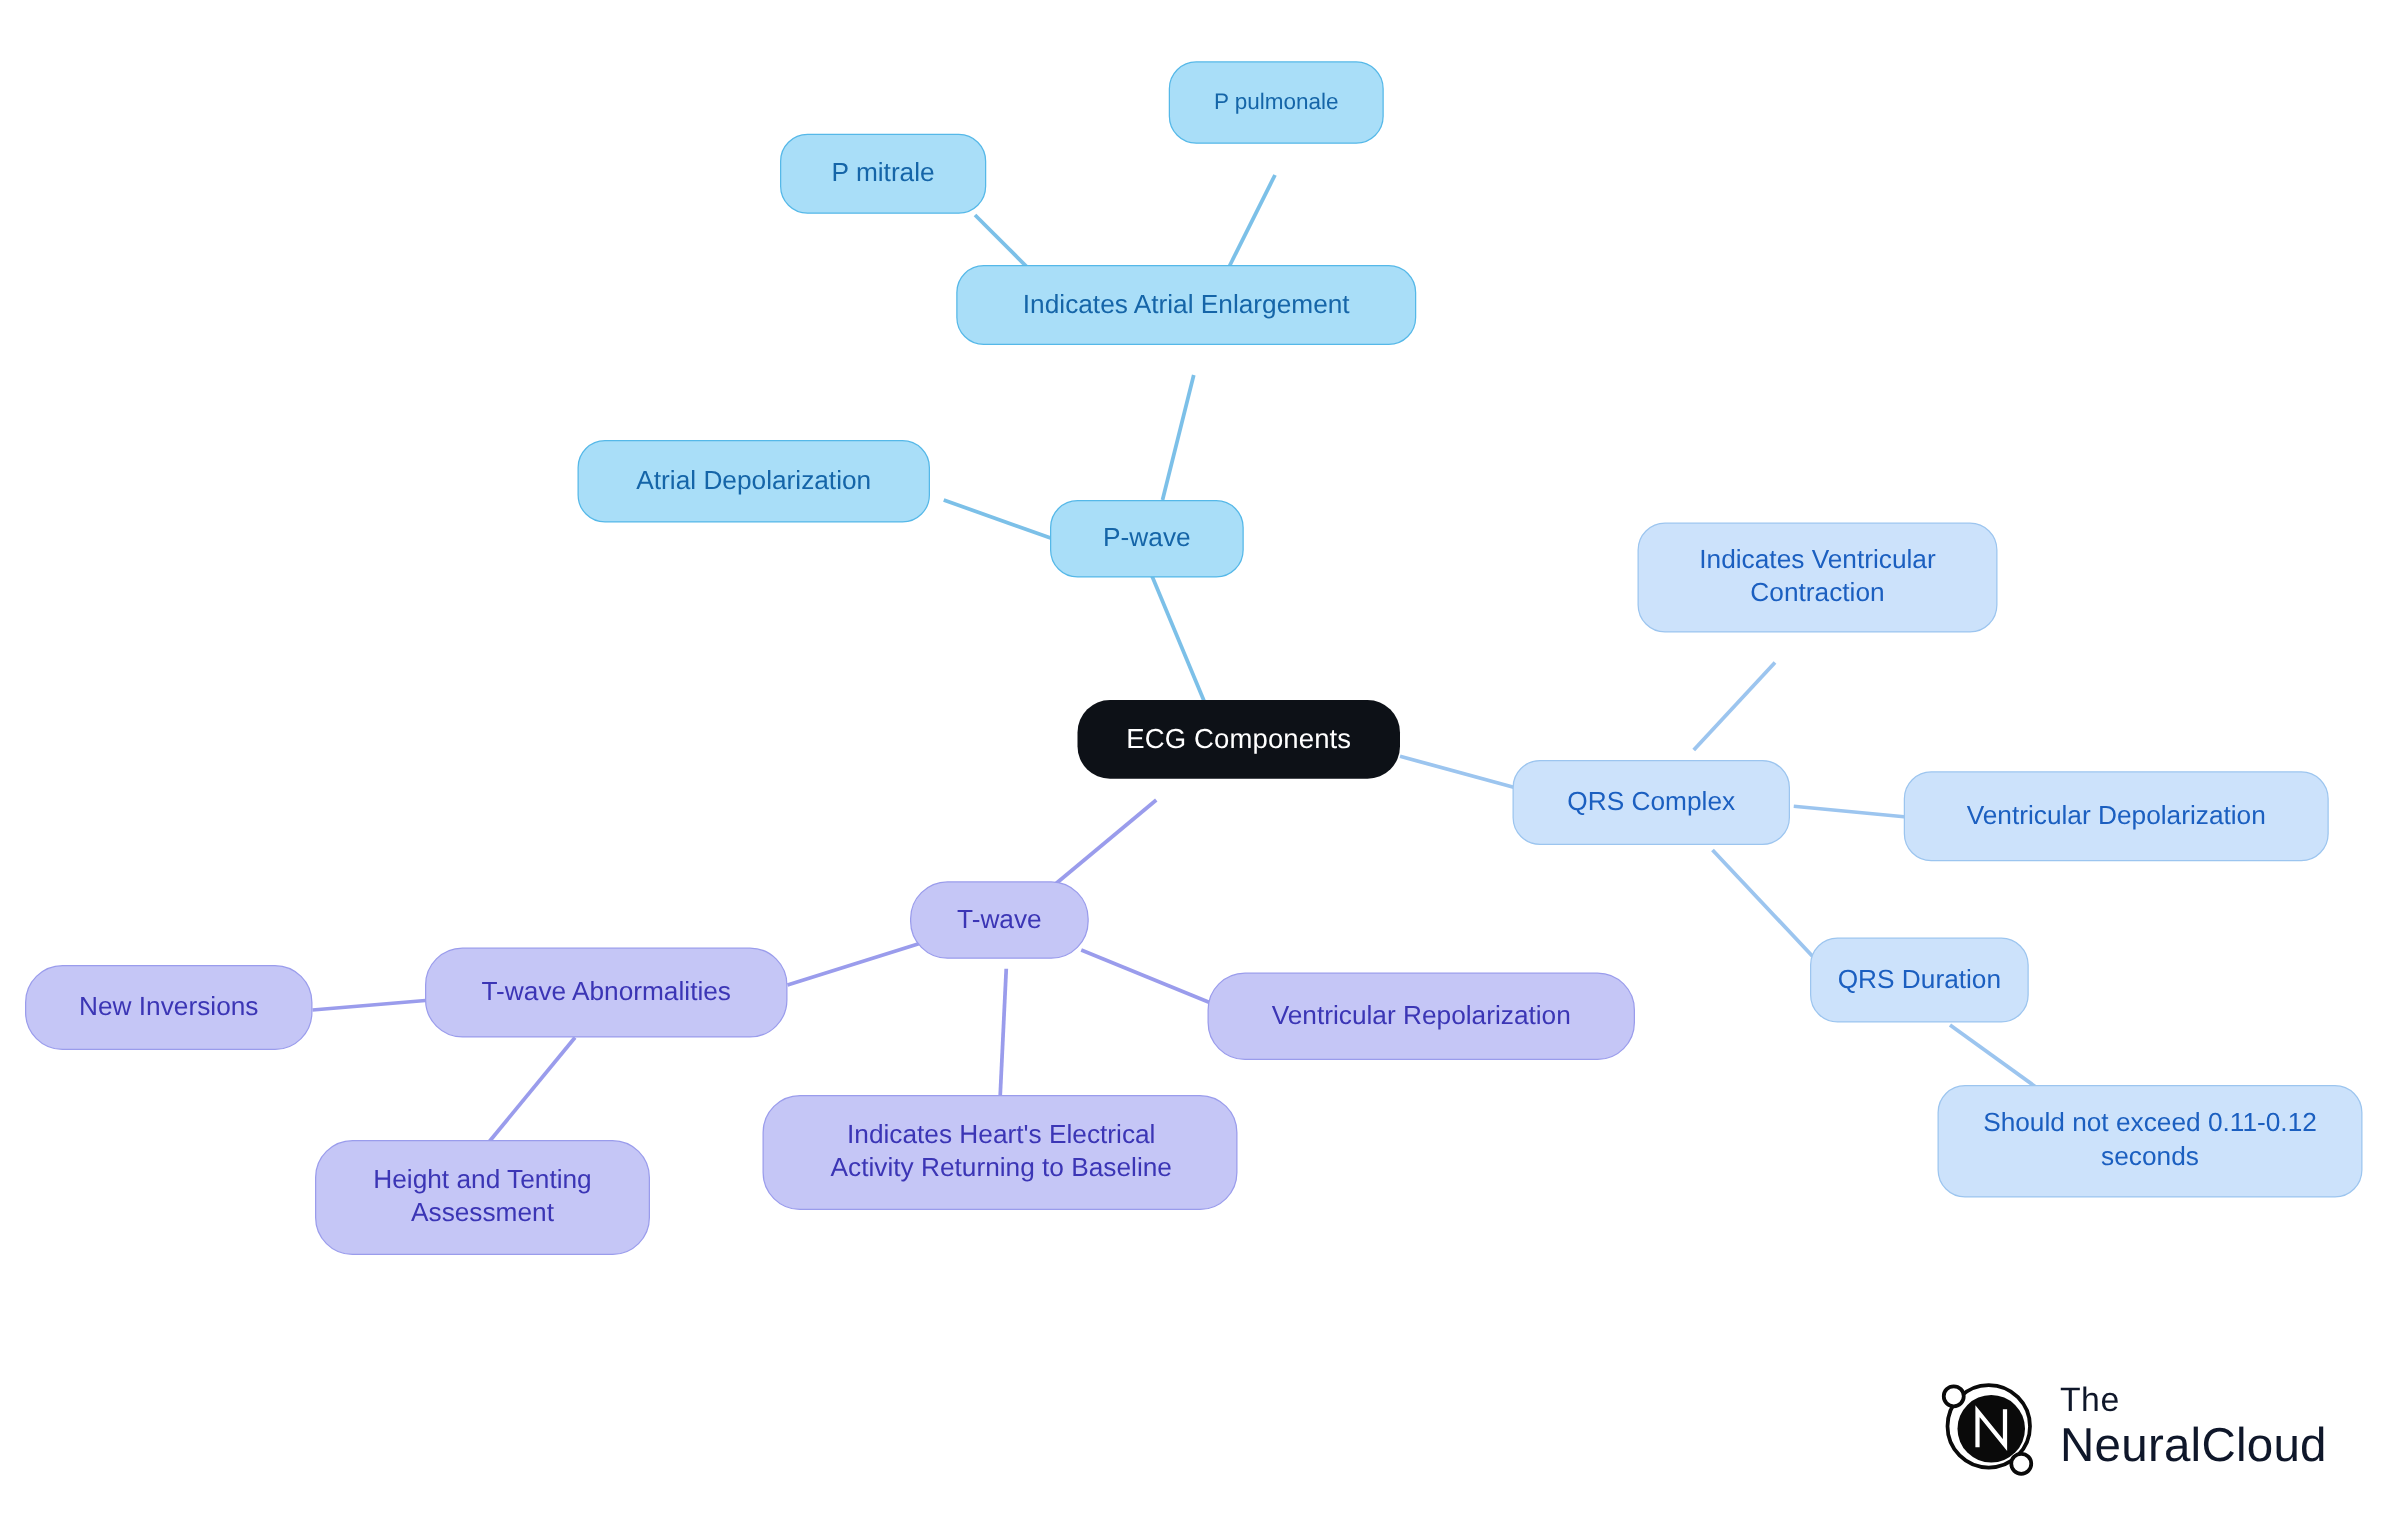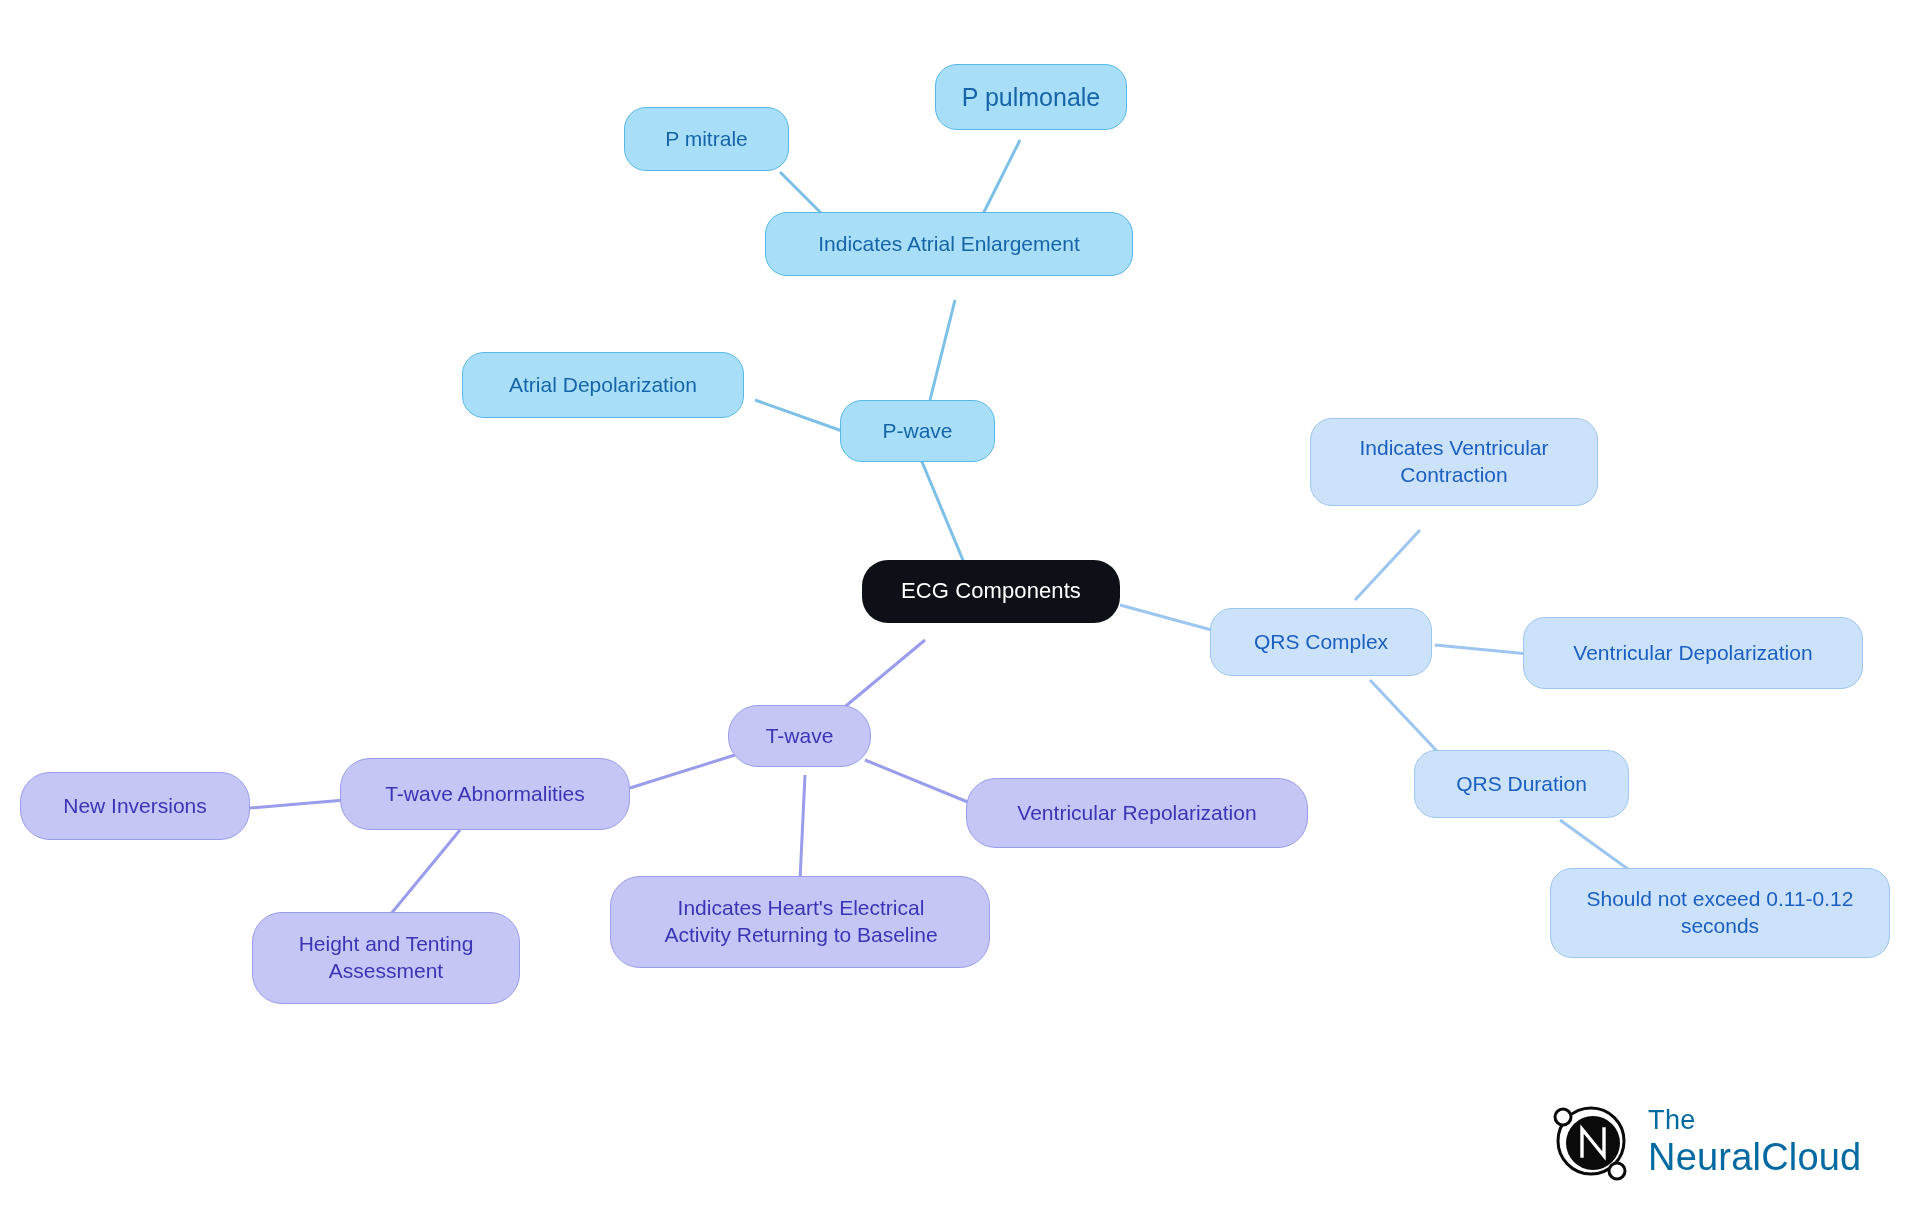--- a/index.html
+++ b/index.html
@@ -64,21 +64,21 @@
   .logo {
     position: absolute;
     display: flex;
     align-items: center;
     gap: 14px;
   }
   .logo-text {
     display: flex;
     flex-direction: column;
     justify-content: center;
-    color: #0369a1;
+    color: #0f172a;
     line-height: 1.0;
   }
   .logo-text .l1 {
     font-size: 27px;
     letter-spacing: 0.4px;
   }
   .logo-text .l2 {
     font-size: 38px;
     letter-spacing: 0.2px;
     margin-top: 4px;
@@ -127,30 +127,30 @@
   <div class="node root" style="left:862px; top:560px; width:258px; height:63px;">ECG Components</div>
 
   <div class="node blue" style="left:840px; top:400px; width:155px; height:62px; font-size:21px;">P-wave</div>
 
   <div class="node blue" style="left:462px; top:352px; width:282px; height:66px; font-size:21px;">Atrial Depolarization</div>
 
   <div class="node blue" style="left:765px; top:212px; width:368px; height:64px; font-size:21px;">Indicates Atrial Enlargement</div>
 
   <div class="node blue" style="left:624px; top:107px; width:165px; height:64px; font-size:21px;">P mitrale</div>
 
-  <div class="node blue" style="left:935px; top:64px; width:192px; height:66px; font-size:25px;">P pulmonale</div>
+  <div class="node blue" style="left:935px; top:49px; width:172px; height:66px; font-size:18px;">P pulmonale</div>
 
   <div class="node paleblue" style="left:1210px; top:608px; width:222px; height:68px; font-size:21px;">QRS Complex</div>
 
   <div class="node paleblue" style="left:1310px; top:418px; width:288px; height:88px; font-size:21px;">Indicates Ventricular
 Contraction</div>
 
   <div class="node paleblue" style="left:1523px; top:617px; width:340px; height:72px; font-size:21px;">Ventricular Depolarization</div>
 
-  <div class="node paleblue" style="left:1414px; top:750px; width:215px; height:68px; font-size:21px;">QRS Duration</div>
+  <div class="node paleblue" style="left:1448px; top:750px; width:175px; height:68px; font-size:21px;">QRS Duration</div>
 
   <div class="node paleblue" style="left:1550px; top:868px; width:340px; height:90px; font-size:21px;">Should not exceed 0.11-0.12
 seconds</div>
 
   <div class="node purple" style="left:728px; top:705px; width:143px; height:62px; font-size:21px;">T-wave</div>
 
   <div class="node purple" style="left:966px; top:778px; width:342px; height:70px; font-size:21px;">Ventricular Repolarization</div>
 
   <div class="node purple" style="left:610px; top:876px; width:380px; height:92px; font-size:21px;padding-left:16px;">Indicates Heart's Electrical
 Activity Returning to Baseline</div>

